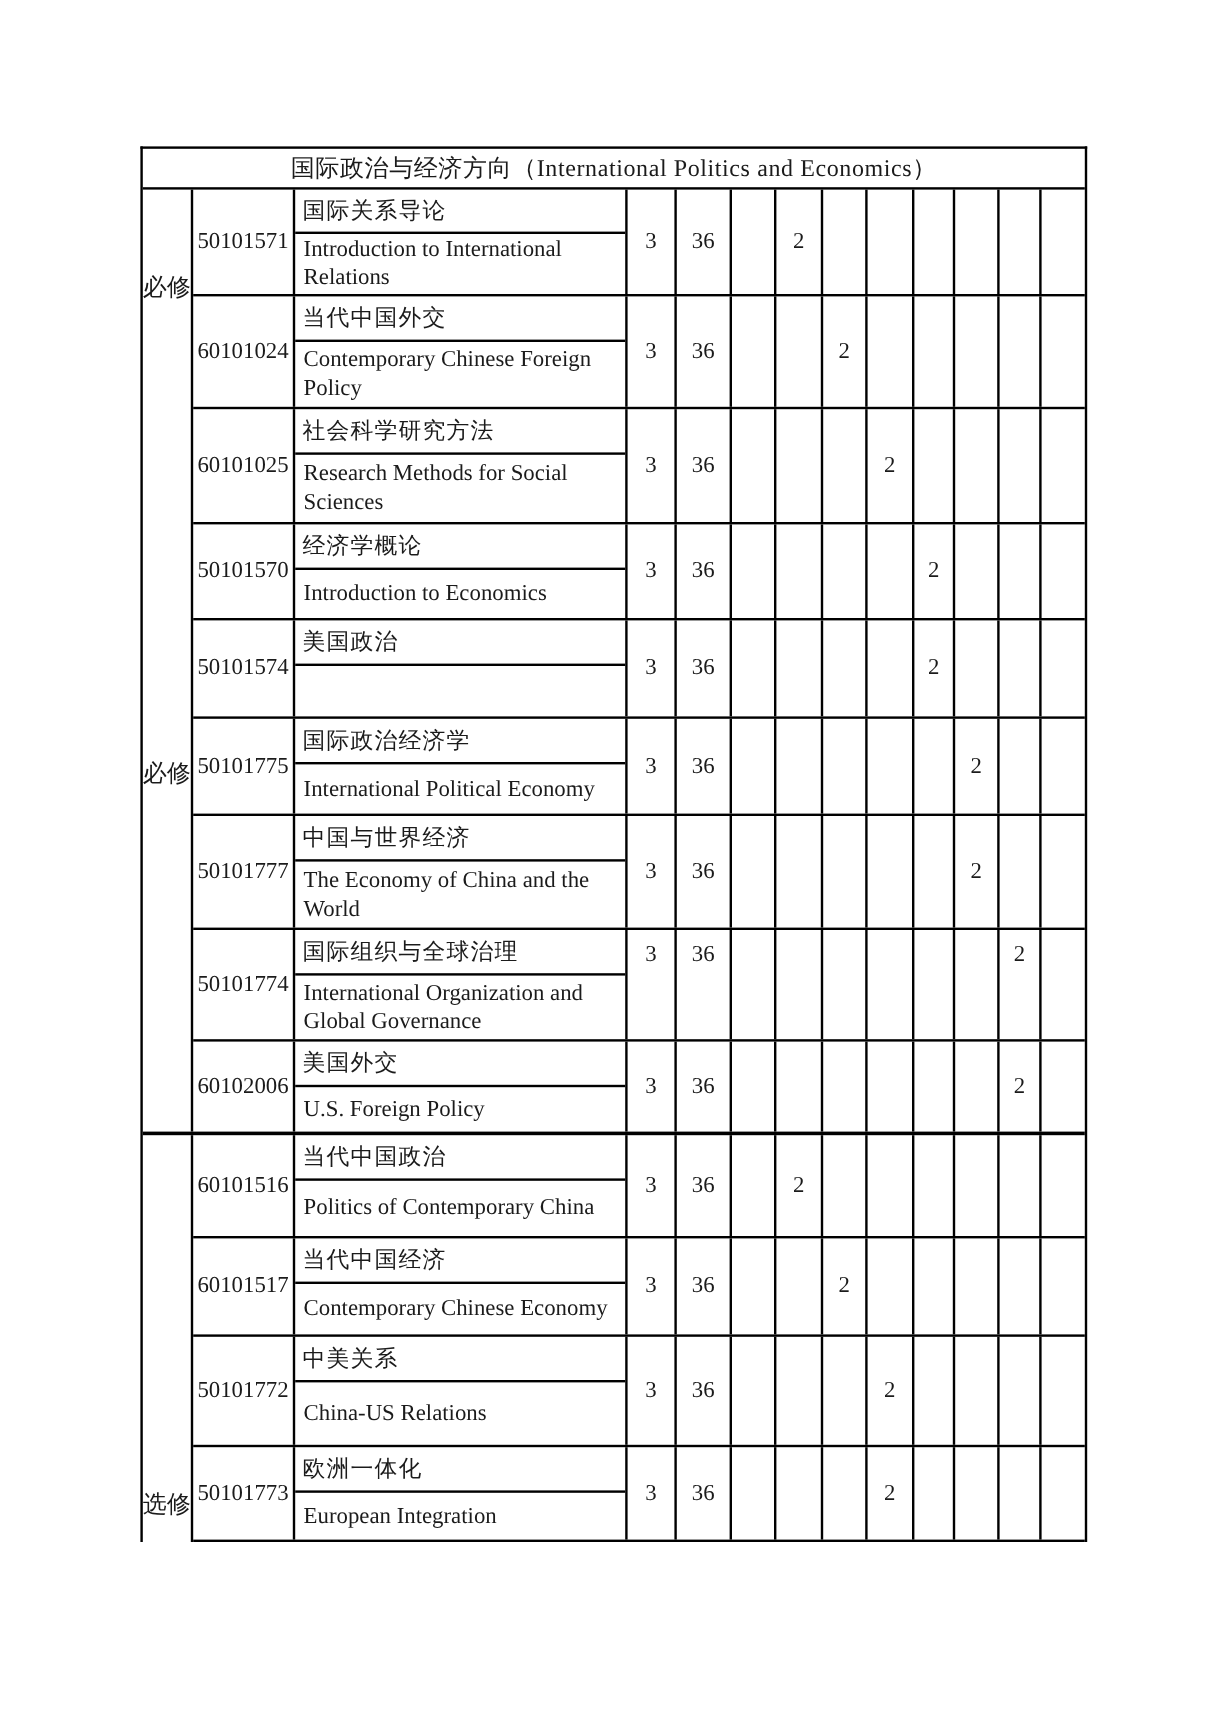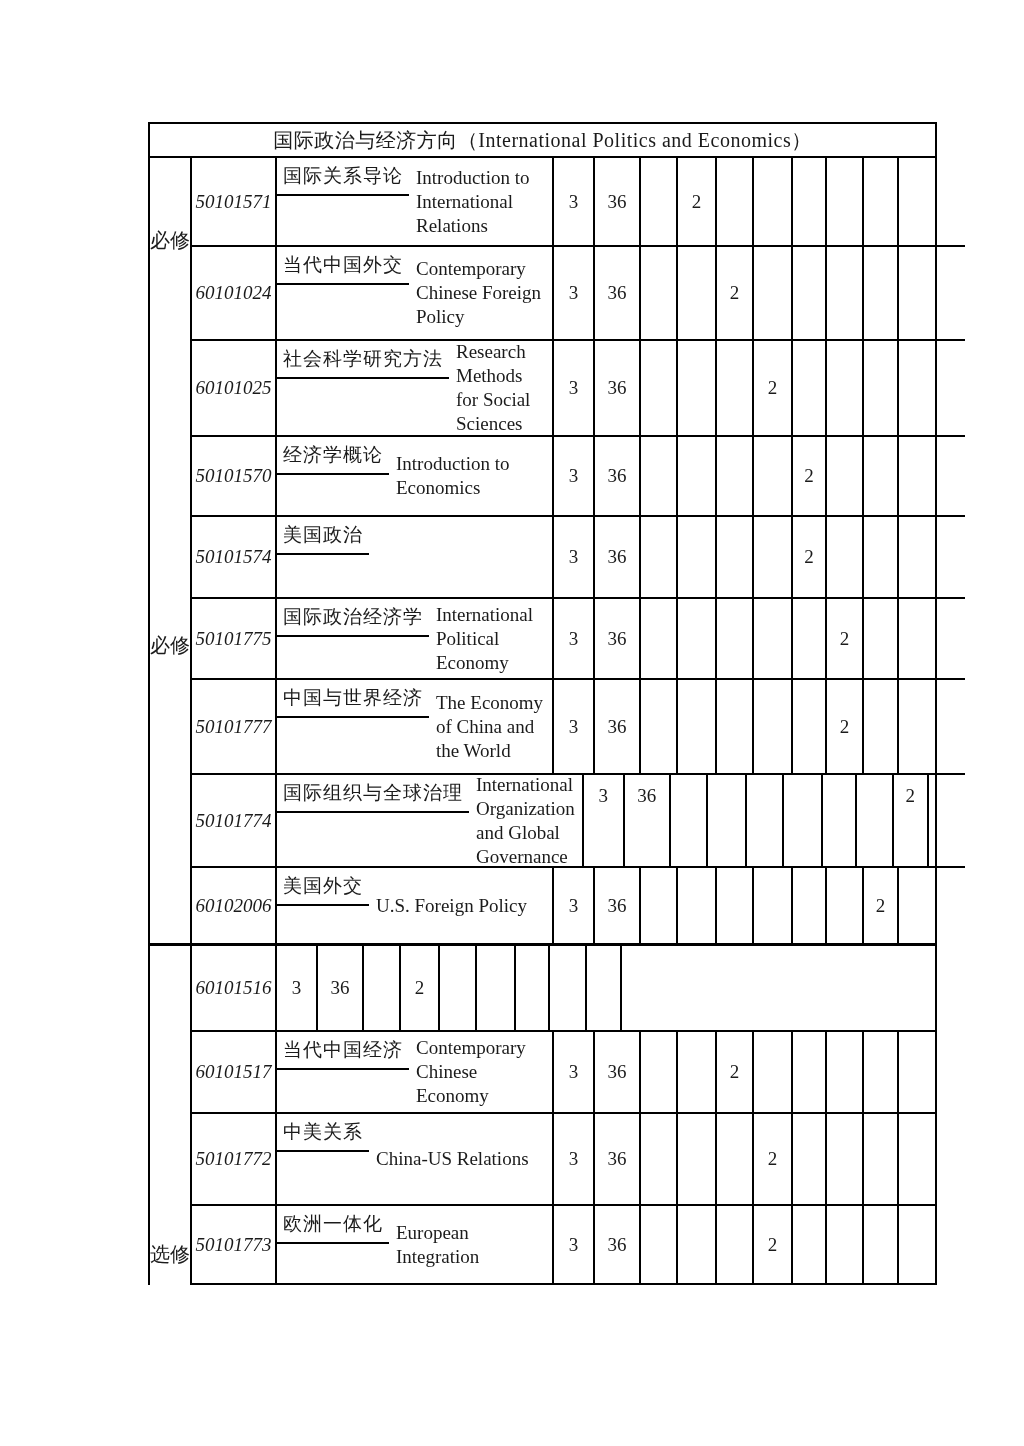--- a/index.html
+++ b/index.html
@@ -2,21 +2,21 @@
 <html><head>
 <meta charset="utf-8">
 <style>
   * { margin:0; padding:0; box-sizing:border-box; }
   html,body { background:#ffffff; }
   body {
     width:1024px; height:1446px; position:relative;
     font-family:"Liberation Serif","DejaVu Serif",serif;
     color:#1b1b1b;
   }
-  .page { position:absolute; inset:0; background:#fff;margin-left:31px; }
+  .page { position:absolute; inset:0; background:#fff; }
 
   .tbl {
     position:absolute; left:117px; top:122px; width:789px;
     border:2px solid #000; border-bottom:none;
     background:#fff;
   }
   .hdr-row {
     height:34px; border-bottom:2px solid #000;
     display:flex; align-items:center; justify-content:center;
     font-size:20px; letter-spacing:0.5px;
@@ -52,23 +52,22 @@
   .sec0 .row:nth-child(9){ height:75px; }
   .sec1 .row:nth-child(1){ height:86px; }
   .sec1 .row:nth-child(2){ height:82px; }
   .sec1 .row:nth-child(3){ height:92px; }
   .sec1 .row:nth-child(4){ height:79px; }
 
   .cell { border-right:2px solid #000; }
   .code {
     flex:0 0 85px; display:flex; align-items:center; justify-content:center;
     font-size:19px;
-    font-style:italic;
-  }
-  .name { flex:0 0 277px; display:flex; }
+  }
+  .name { flex:0 0 277px; display:flex; flex-direction:column; }
   .cn {
     height:38px; border-bottom:2px solid #000;
     display:flex; align-items:center; padding:0 6px;
     font-size:19px; letter-spacing:1px; white-space:nowrap;
   }
   .en {
     flex:1; display:flex; align-items:center; padding:1px 7px;
     font-size:19px; line-height:24px;
   }
   .en span{ max-width:258px; }
@@ -270,20 +269,26 @@
             </div>
           </div>
         </div>
         <div class="sec sec1">
           <div class="label-col">
             <span class="lbl lbl0">选修</span>
           </div>
           <div class="rows">
             <div class="row">
               <div class="cell code">60101516</div>
+              <div class="cell name">
+                <div class="cn">当代中国政治</div>
+                <div class="en">
+                  <span>Politics of Contemporary China</span>
+                </div>
+              </div>
               <div class="cell vcell credits">3</div>
               <div class="cell vcell hours">36</div>
               <div class="cell vcell s1"></div>
               <div class="cell vcell s2">2</div>
               <div class="cell vcell s3"></div>
               <div class="cell vcell s4"></div>
               <div class="cell vcell s5"></div>
               <div class="cell vcell s6"></div>
               <div class="cell vcell s7"></div>
               <div class="cell vcell s8"></div>

